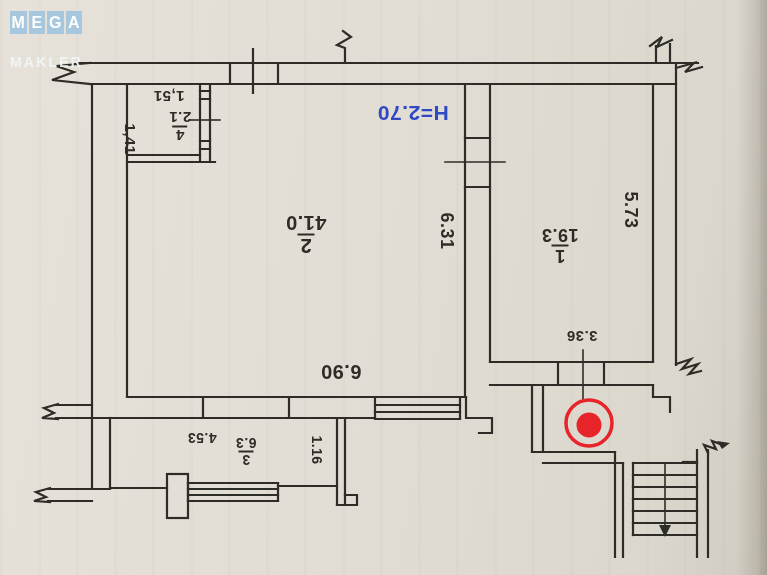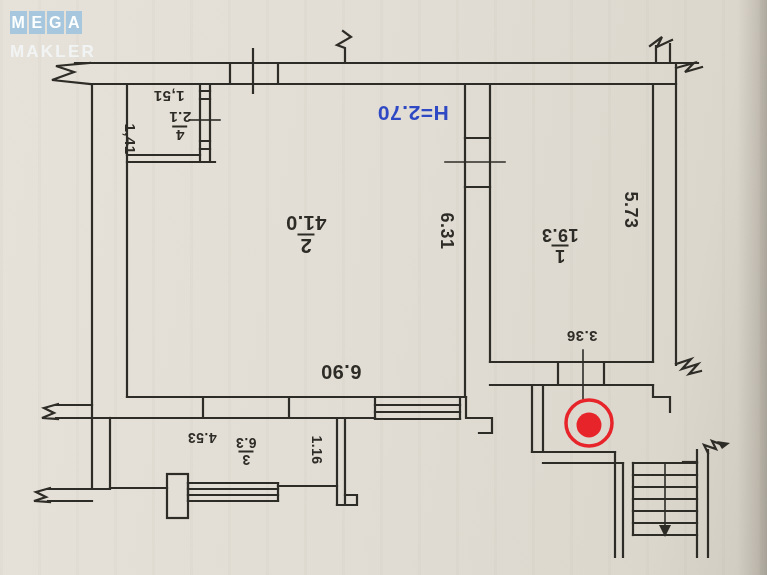--- a/index.html
+++ b/index.html
@@ -32,22 +32,22 @@
   .blue{color:var(--blue-ink);}
   
   .logo{position:absolute;left:10px;top:11px;}
   .logo-row{display:flex;gap:2px;}
   .logo-tile{
     width:16.5px;height:23px;background:var(--logo-blue);
     display:flex;align-items:center;justify-content:center;
     color:#fdfefe;font-weight:700;font-size:16px;
   }
   .logo-sub{
-    margin-top:8px;color:var(--logo-text);opacity:.92;
-    font-weight:700;font-size:17px;letter-spacing:2.2px;
+    margin-top:20px;color:var(--logo-text);opacity:.92;
+    font-weight:700;font-size:14px;letter-spacing:2.2px;
   }
 </style>
 </head>
 <body>
 
 <div class="page">
 
   <div class="paper-streaks"></div>
 
   <svg class="plan" width="767" height="575" viewBox="0 0 767 575">

